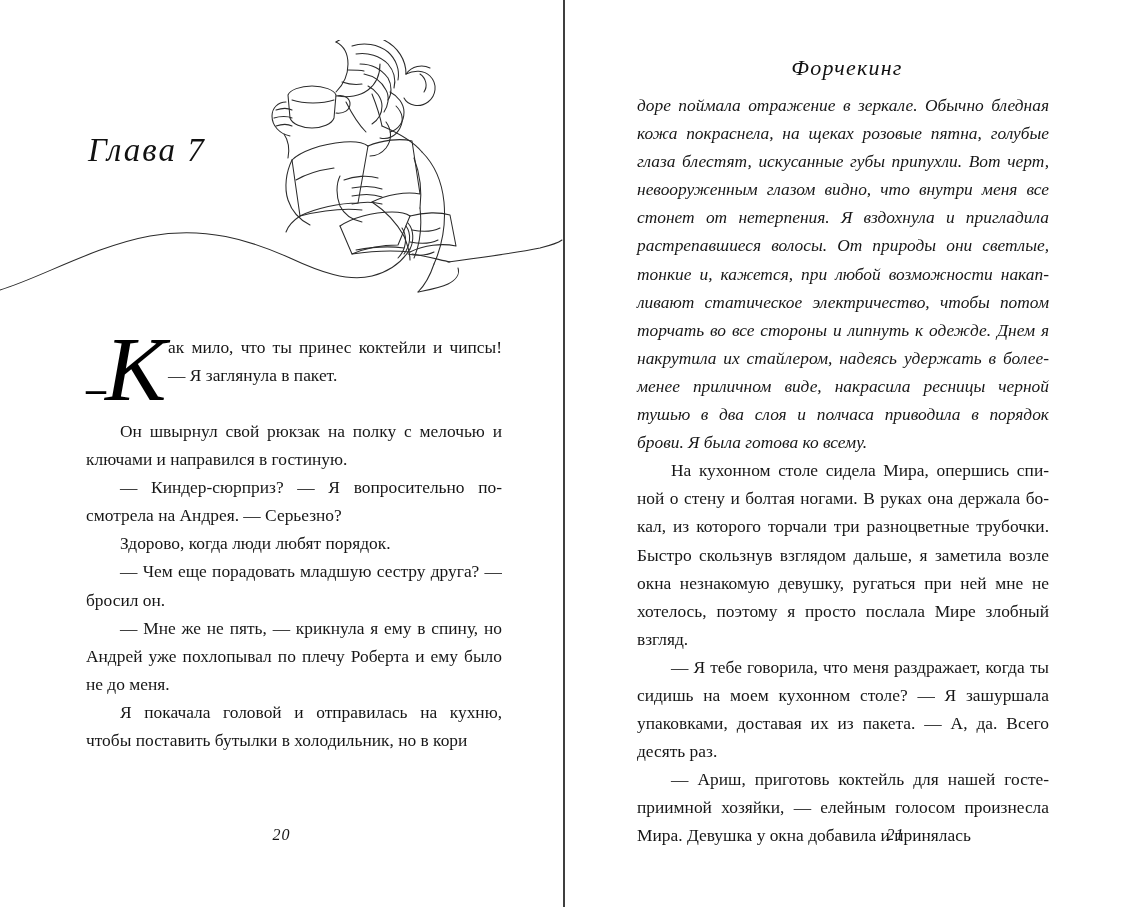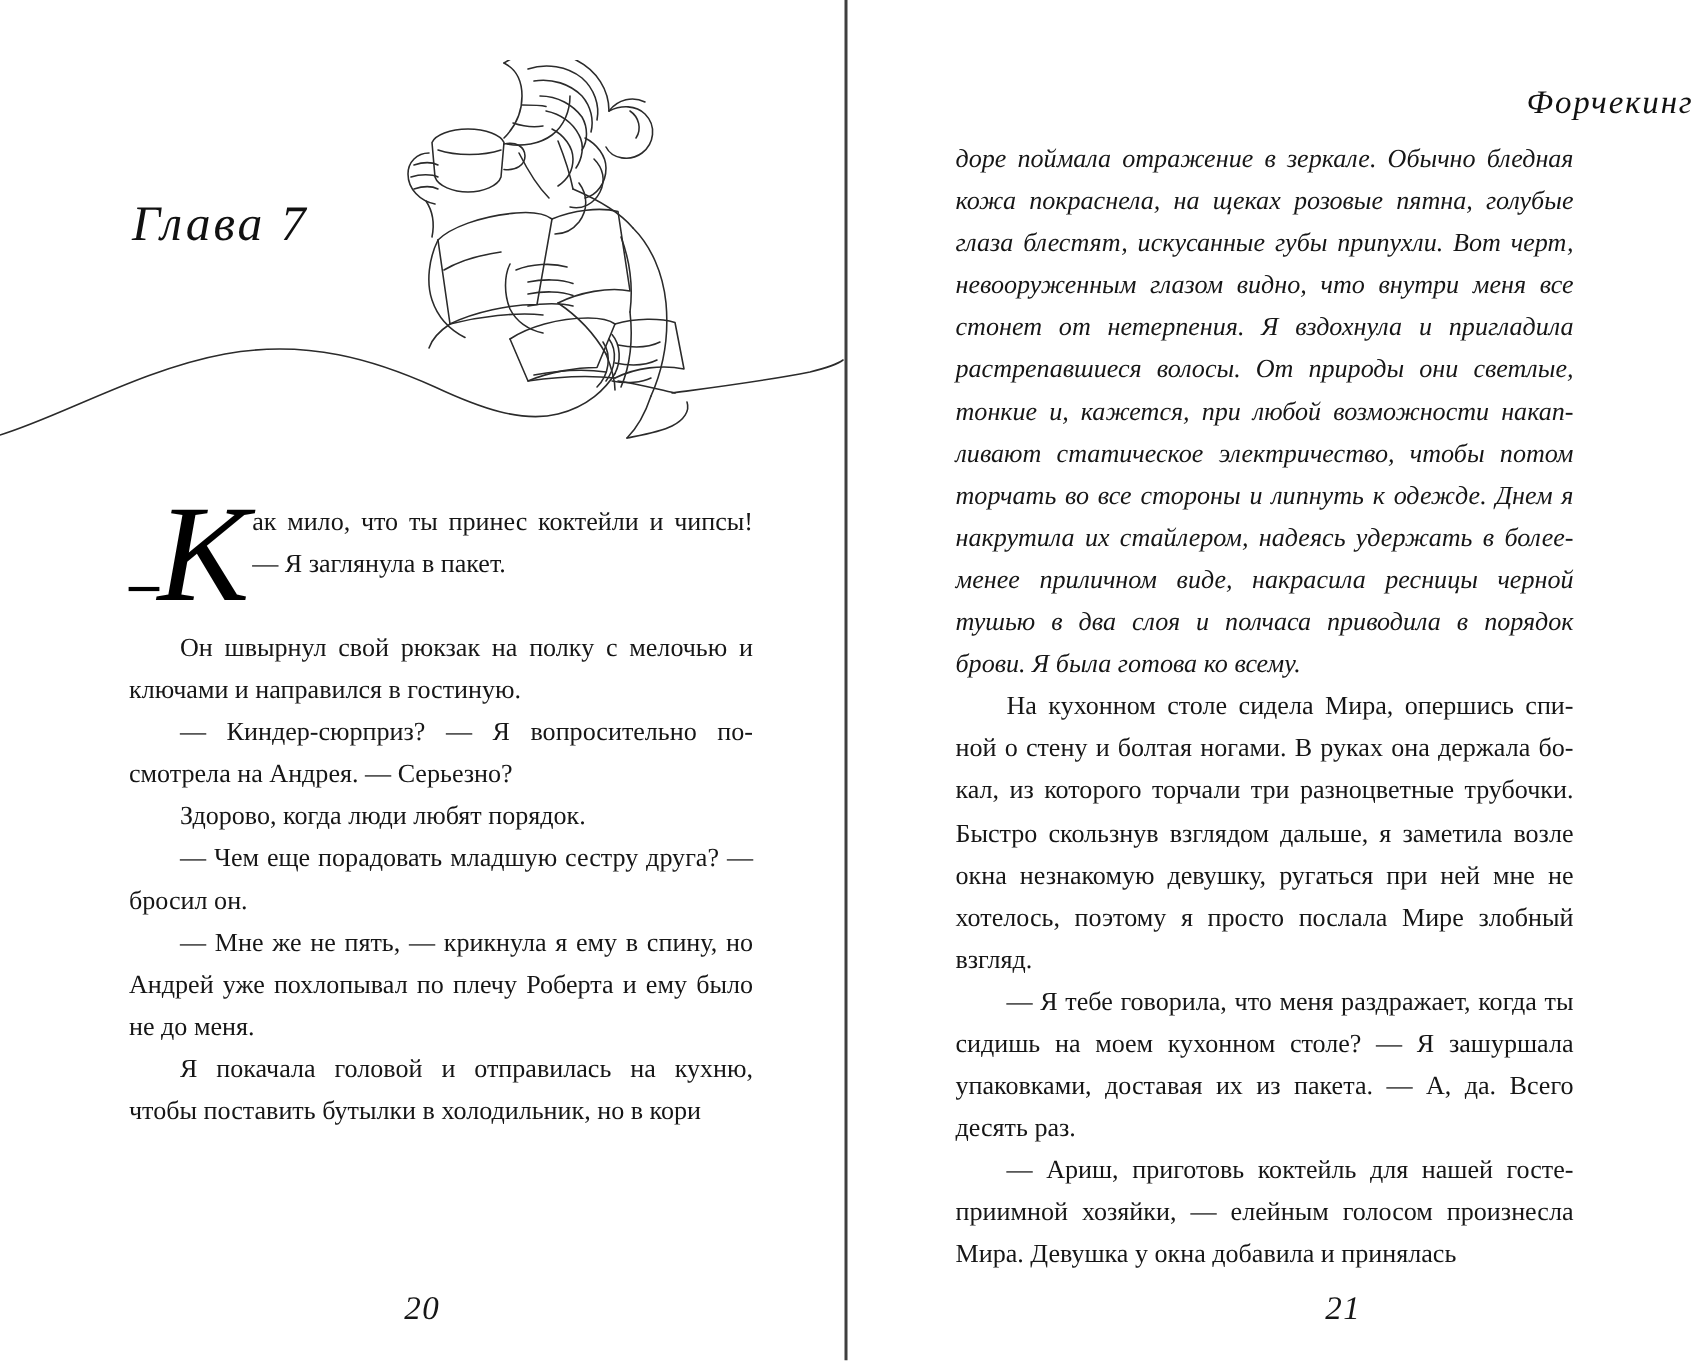--- a/index.html
+++ b/index.html
@@ -66,21 +66,21 @@
     color: #111111;
     white-space: nowrap;
   }
 
   
   .running-head {
     position: absolute;
     left: 0;
     top: 55px;
     width: 564px;
-    text-align: right;
+    text-align: center;
     font-family: "Liberation Serif", "DejaVu Serif", serif;
     font-style: italic;
     font-size: 22px;
     letter-spacing: 1.2px;
     color: #111111;
   }
 
   
   .textcol {
     position: absolute;
@@ -132,24 +132,23 @@
     font-weight: 700;
   }
 
   
   .folio {
     position: absolute;
     width: 100%;
     text-align: center;
     font-family: "Liberation Serif", "DejaVu Serif", serif;
     font-style: italic;
-    font-size: 22px;
+    font-size: 16px;
     color: #161616;
     letter-spacing: 1px;
-    margin-top: 33px;
   }
   .folio-left  { left: 0; top: 826px; width: 563px; }
   .folio-right { left: 0; top: 826px; width: 661px; }
 </style>
 </head>
 <body>
 
 <div id="spread">
 
   <div class="page page-left">

